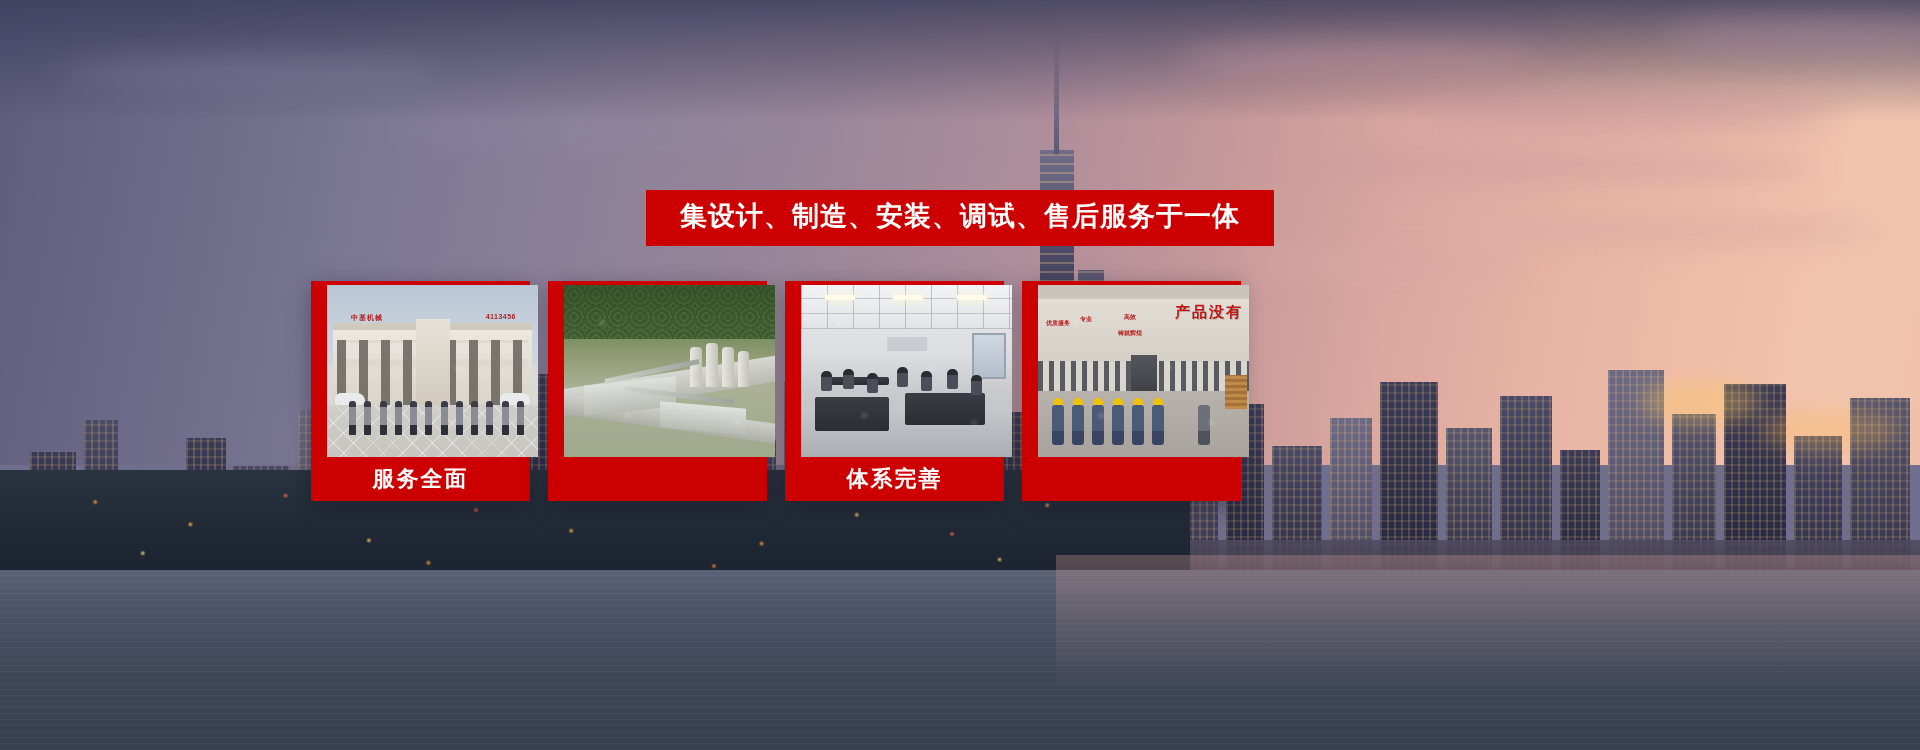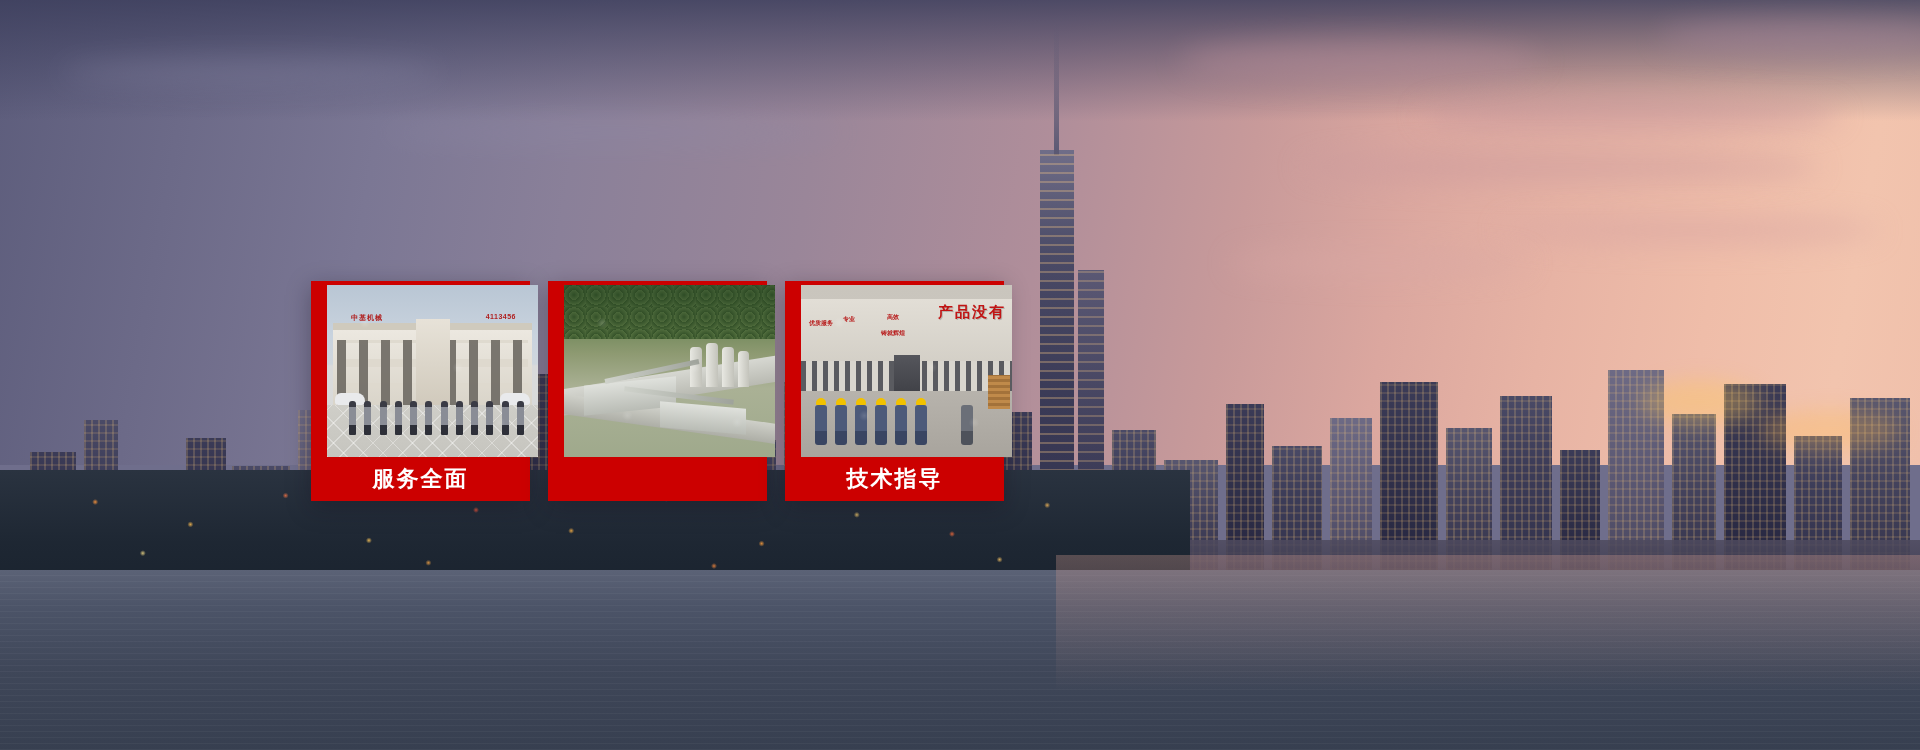--- a/index.html
+++ b/index.html
@@ -244,20 +244,23 @@
     <div class="glow" style="left:1640px;top:230px;width:120px;height:44px;background:rgba(255,200,90,.35);"></div>
     <div class="glow" style="left:1760px;top:260px;width:140px;height:40px;background:rgba(255,185,80,.3);"></div>
   </div>
 
   <div class="far-shore"></div>
   <div class="treeline"></div>
   <div class="water"></div>
   <div class="water-right"></div>
 
 
+  <div class="subwrap">
+    <div class="subbar">集设计、制造、安装、调试、售后服务于一体</div>
+  </div>
 
   <div class="cards">
 
     <div class="card">
       <div class="photo p1">
         <div class="bldg"></div>
         <div class="portico"></div>
         <div class="sign">中基机械</div>
         <div class="phone">4113456</div>
         <div class="ground"></div>
@@ -292,20 +295,43 @@
         <div class="silo" style="left:126px;top:62px;width:12px;height:40px;"></div>
         <div class="silo" style="left:142px;top:58px;width:12px;height:44px;"></div>
         <div class="silo" style="left:158px;top:62px;width:12px;height:40px;"></div>
         <div class="silo" style="left:174px;top:66px;width:11px;height:36px;"></div>
         <div class="conv" style="left:40px;top:84px;width:96px;transform:rotate(-12deg);"></div>
         <div class="conv" style="left:60px;top:108px;width:110px;transform:rotate(7deg);"></div>
         <div class="wm"></div>
       </div>
     </div>
 
+    <div class="card">
+      <div class="photo p3">
+        <div class="ceil"></div>
+        <div class="lamp" style="left:24px;"></div>
+        <div class="lamp" style="left:92px;"></div>
+        <div class="lamp" style="left:156px;"></div>
+        <div class="wallsign"></div>
+        <div class="win"></div>
+        <div class="floor"></div>
+        <div class="desk" style="left:14px;top:112px;width:74px;height:34px;"></div>
+        <div class="desk" style="left:104px;top:108px;width:80px;height:32px;"></div>
+        <div class="desk" style="left:30px;top:92px;width:58px;height:8px;"></div>
+        <div class="person" style="left:20px;top:86px;"></div>
+        <div class="person" style="left:42px;top:84px;"></div>
+        <div class="person" style="left:66px;top:88px;"></div>
+        <div class="person" style="left:96px;top:82px;"></div>
+        <div class="person" style="left:120px;top:86px;"></div>
+        <div class="person" style="left:146px;top:84px;"></div>
+        <div class="person" style="left:170px;top:90px;"></div>
+        <div class="wm"></div>
+      </div>
+      <div class="cap">体系完善</div>
+    </div>
 
     <div class="card">
       <div class="photo p4">
         <div class="fac"></div>
         <div class="bigred">产品没有</div>
         <div class="smred" style="left:8px;top:34px;">优质服务</div>
         <div class="smred" style="left:42px;top:30px;">专业</div>
         <div class="smred" style="left:86px;top:28px;">高效</div>
         <div class="smred" style="left:80px;top:44px;">铸就辉煌</div>
         <div class="door"></div>
@@ -325,17 +351,16 @@
           </div>
         <div class="worker" style="left:94px;">
             <b></b>
           </div>
         <div class="worker" style="left:114px;">
             <b></b>
           </div>
         <div class="worker" style="left:160px;background:linear-gradient(180deg,#6b6f78 0 26px,#4e525b 26px 100%);"></div>
         <div class="wm"></div>
       </div>
-      <div class="cap">技术指导</div>
     </div>
 
   </div>
 </div>
 
 </body></html>

